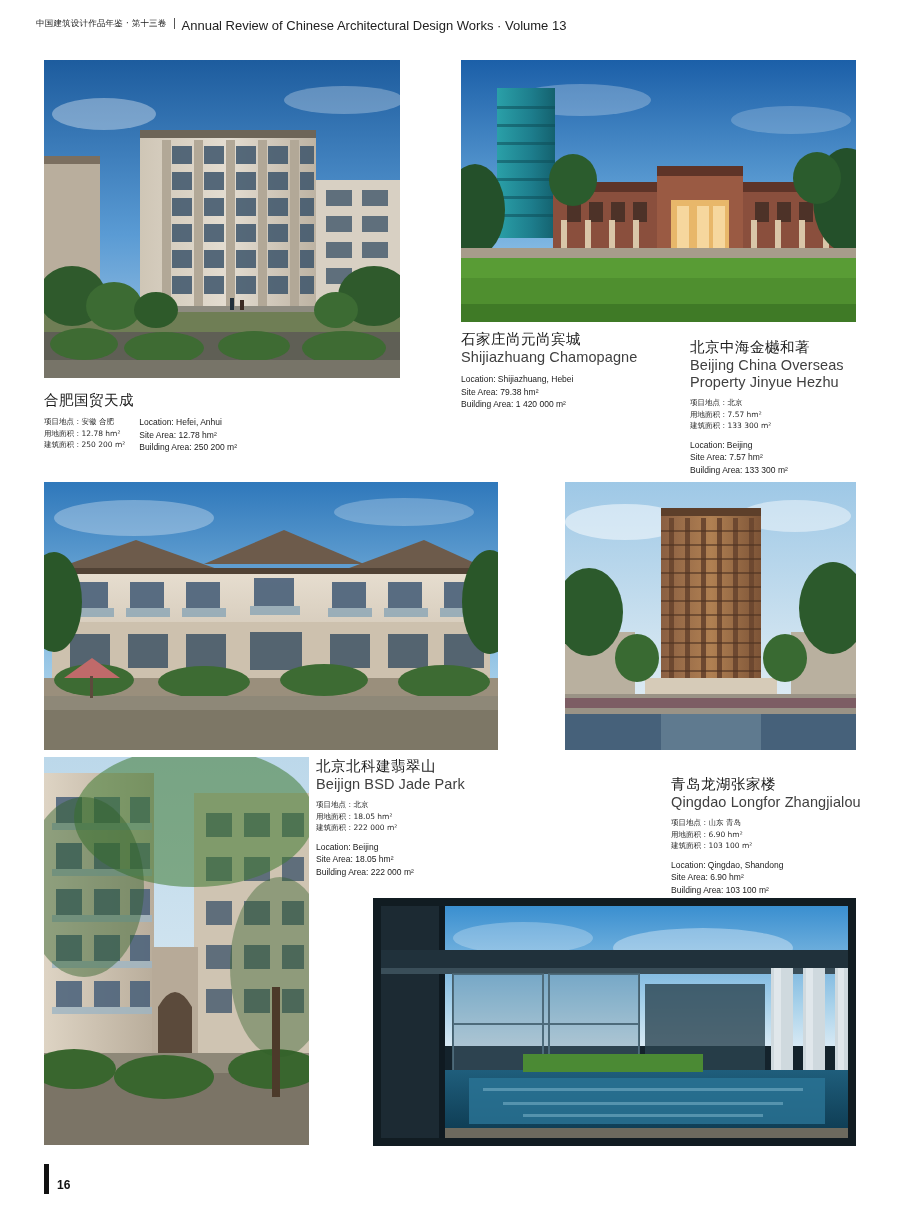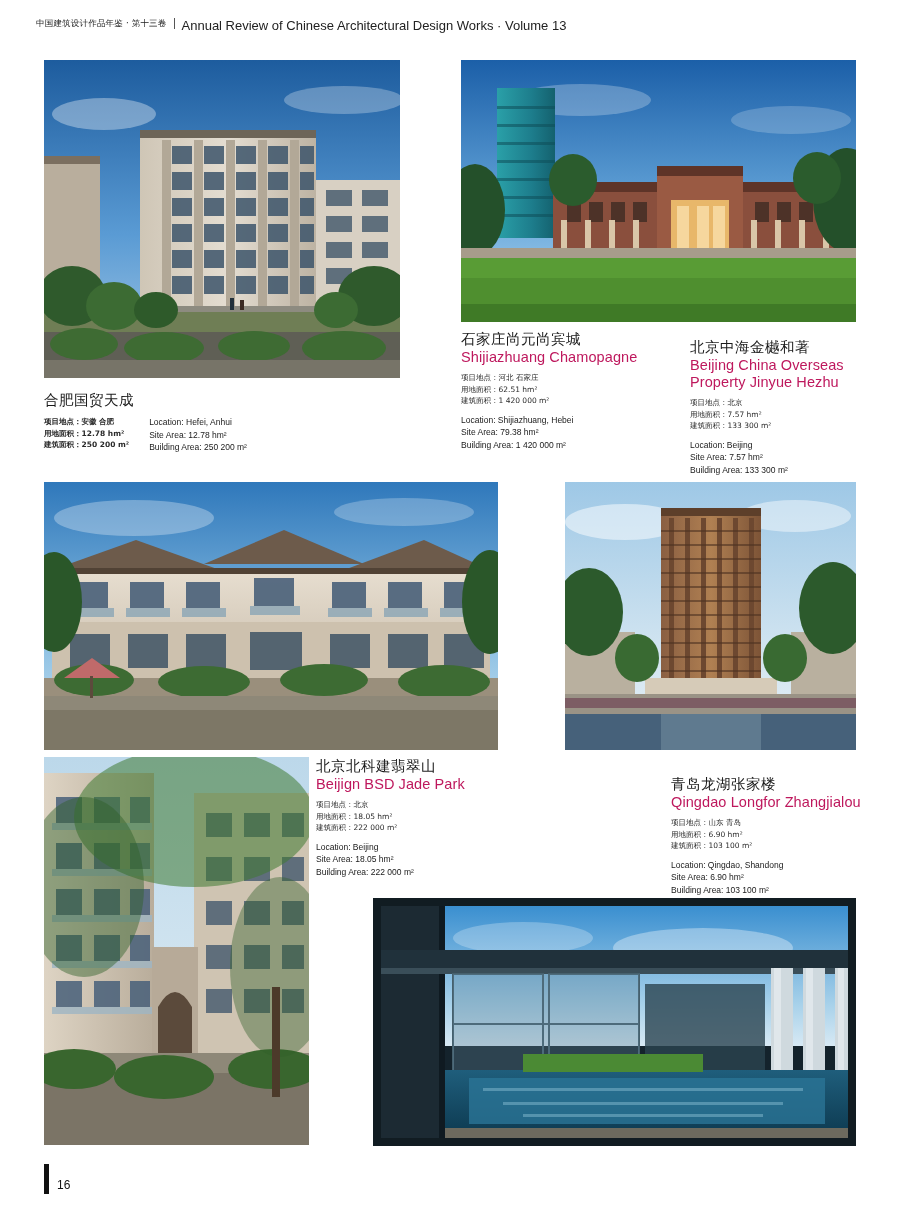--- a/index.html
+++ b/index.html
@@ -43,20 +43,21 @@
     color: #222;
   }
 
   
   .pagefoot {
     position: absolute;
     left: 44px;
     bottom: 18px;
     display: flex;
     align-items: flex-end;
+    font-weight: bold;
   }
   .pagefoot .rule {
     width: 5px;
     height: 30px;
     background: #111;
     margin-right: 8px;
   }
   .pagefoot .num {
     font-size: 12px;
     color: #111;
@@ -83,21 +84,21 @@
   .cap-cn-title {
     font-family: "DejaVu Sans", sans-serif;
     font-size: 14.5px;
     color: #1a1a1a;
     line-height: 19px;
     letter-spacing: .5px;
     white-space: nowrap;
   }
   .cap-en-title {
     font-size: 14.5px;
-    color: #be185d;
+    color: #404040;
     line-height: 17px;
     letter-spacing: .1px;
   }
   .cap-cn-rows {
     margin-top: 6px;
     font-family: "DejaVu Sans", sans-serif;
     font-size: 7.5px;
     color: #2a2a2a;
     line-height: 11.5px;
     white-space: nowrap;
@@ -106,21 +107,21 @@
     margin-top: 7px;
     font-size: 8.5px;
     color: #1a1a1a;
     line-height: 12.5px;
     white-space: nowrap;
   }
 
   .two-col {
     display: flex;
   }
-  .two-col > div:first-child { margin-right: 20px; font-weight: bold; }
+  .two-col > div:first-child { margin-right: 14px; }
 </style>
 </head>
 <body>
 
 <div class="runhead">
   <span class="cn">中国建筑设计作品年鉴 · 第十三卷</span>
   <span class="bar"></span>
   <span class="en">Annual Review of Chinese Architectural Design Works · Volume 13</span>
 </div>
 
@@ -313,25 +314,20 @@
 
     <rect x="0" y="198" width="395" height="64" fill="#4f8f2f"></rect>
     <rect x="0" y="198" width="395" height="20" fill="#5ea137" opacity=".7"></rect>
     <rect x="0" y="244" width="395" height="18" fill="#3f7a26"></rect>
   </svg>
 </div>
 
 <div class="caption" style="left:461px; top:330px; width:205px;">
   <div class="cap-cn-title">石家庄尚元尚宾城</div>
   <div class="cap-en-title">Shijiazhuang Chamopagne</div>
-  <div class="cap-cn-rows">
-    <div>项目地点：河北  石家庄</div>
-    <div>用地面积：62.51 hm²</div>
-    <div>建筑面积：1 420 000 m²</div>
-  </div>
   <div class="cap-en-rows">
     <div>Location: Shijiazhuang, Hebei</div>
     <div>Site Area: 79.38 hm²</div>
     <div>Building Area: 1 420 000 m²</div>
   </div>
 </div>
 
 <div class="caption" style="left:690px; top:338px; width:200px;">
   <div class="cap-cn-title">北京中海金樾和著</div>
   <div class="cap-en-title">Beijing China Overseas Property Jinyue Hezhu</div>

